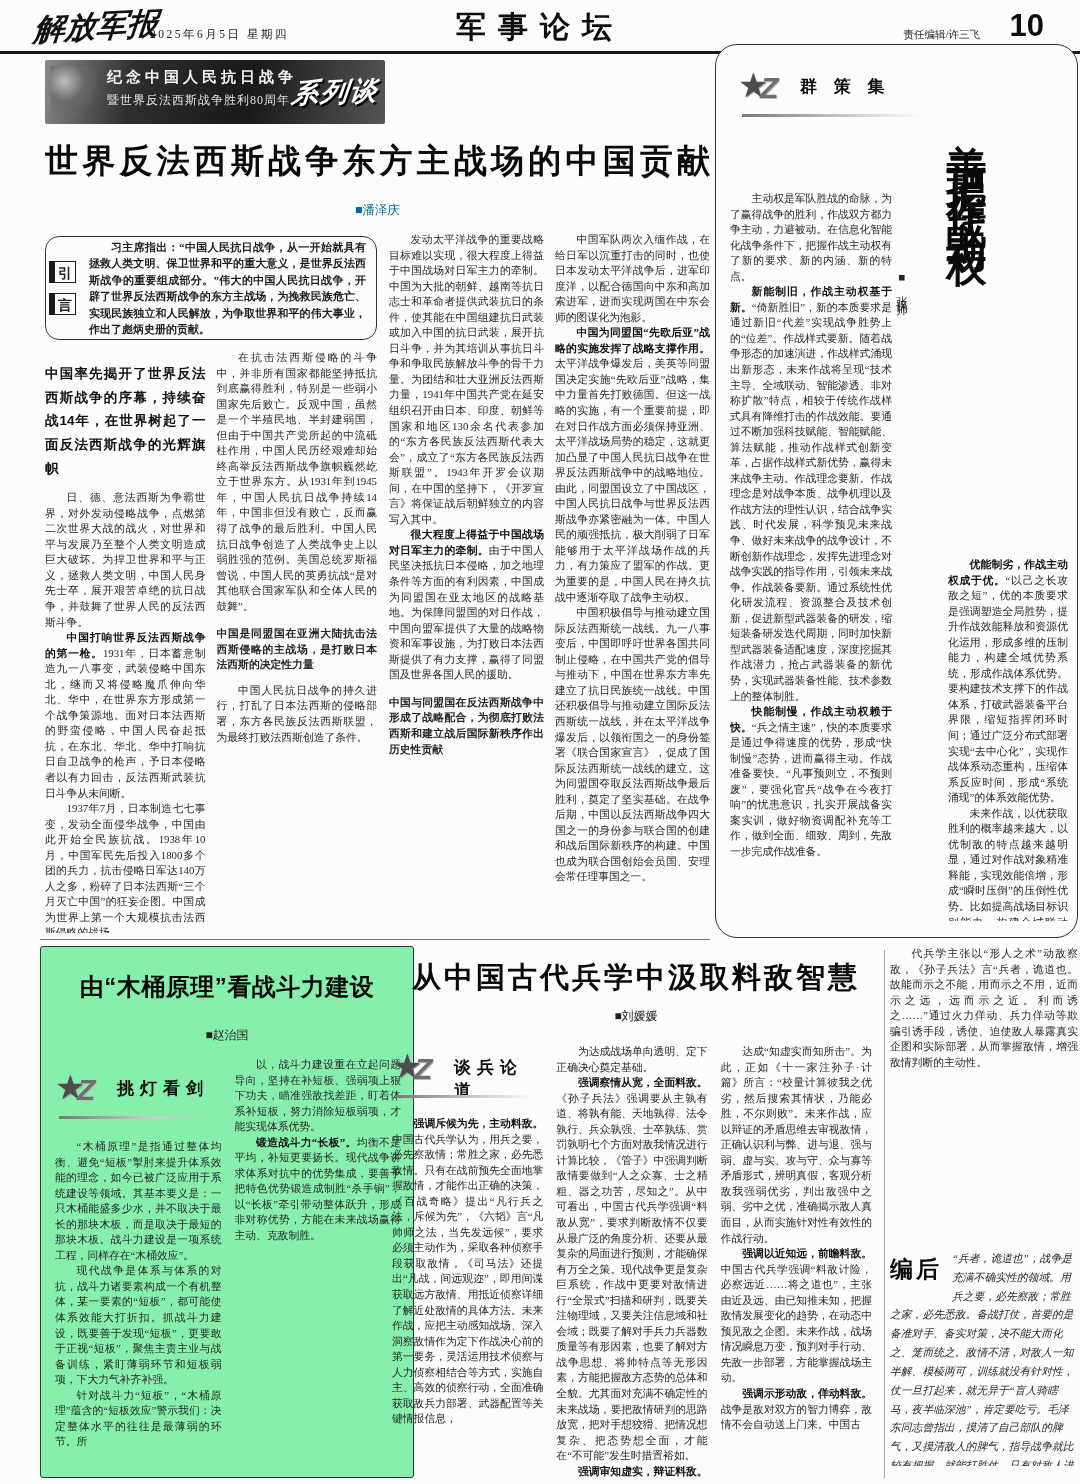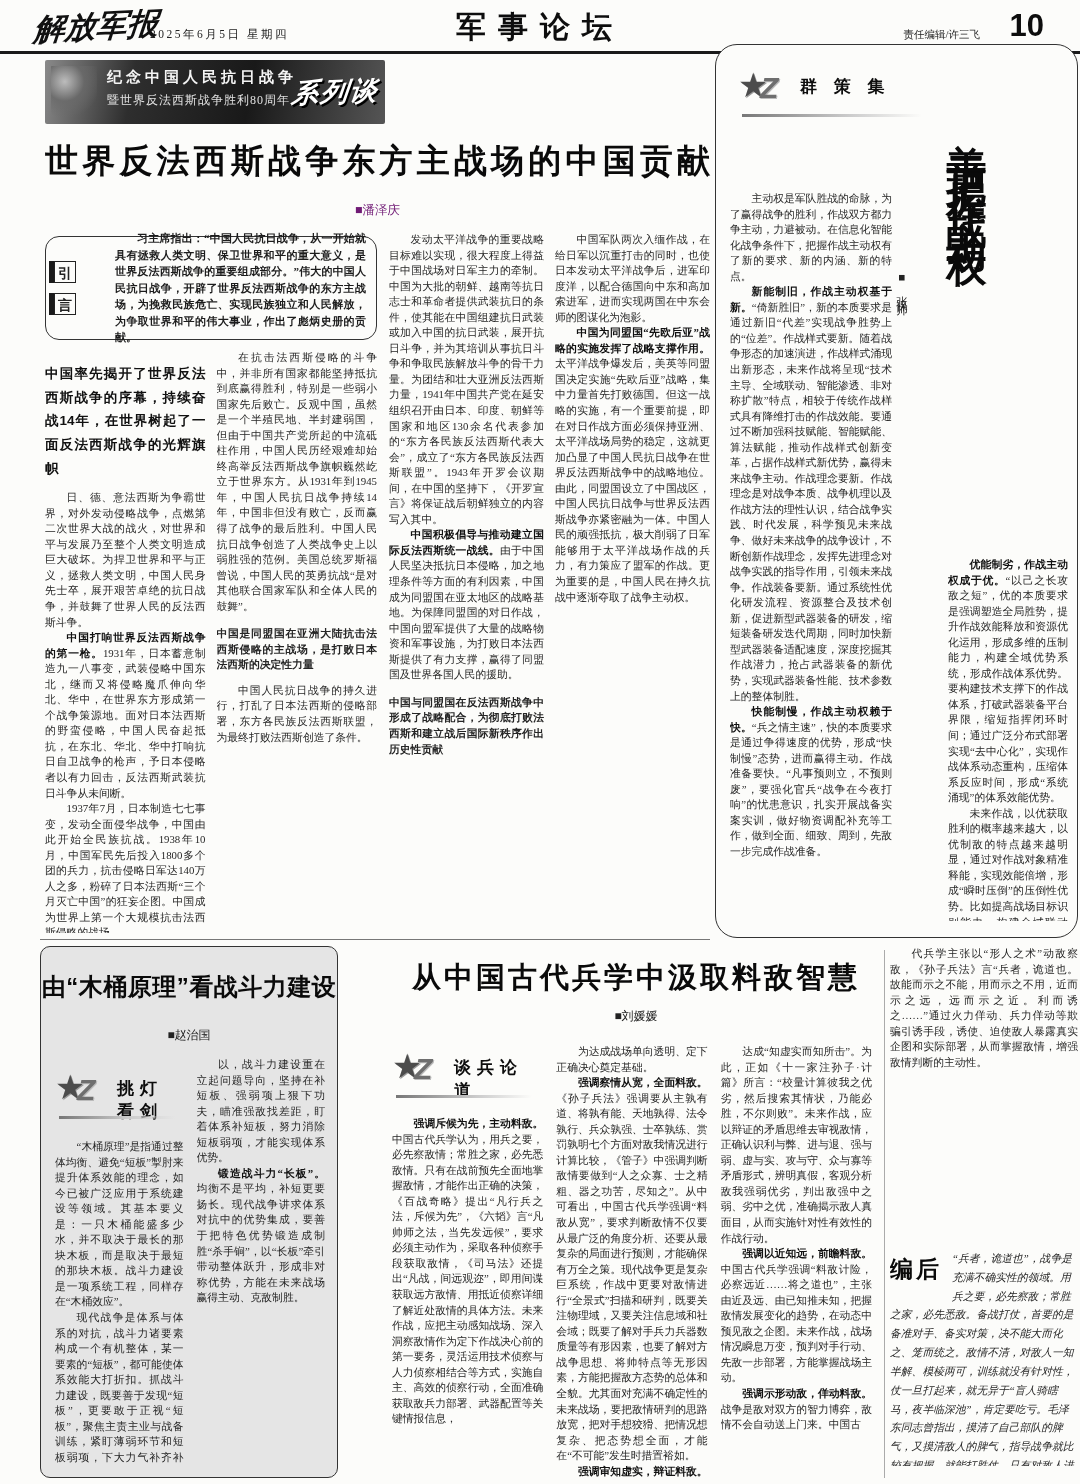--- a/index.html
+++ b/index.html
@@ -34,31 +34,31 @@
   .banner .b1{position:absolute;left:62px;top:8px;font-size:15px;font-weight:bold;letter-spacing:4px;
           font-family:"Liberation Sans",sans-serif;}
   .banner .b2{position:absolute;left:62px;top:32px;font-size:12px;letter-spacing:1px;
           font-family:Liberation Serif, serif;color:#e2e2e2;}
   .banner .tag{position:absolute;right:6px;top:14px;font-size:27px;font-weight:900;font-style:italic;
           letter-spacing:2px;color:#fff;text-shadow:2px 2px 0 #000;transform:skewX(-8deg) rotate(-2deg);
           font-family:"Liberation Sans",sans-serif;}
   .main-headline{position:absolute;left:0;top:80px;width:665px;font-size:33px;font-weight:900;
           font-family:"Liberation Sans","DejaVu Sans",sans-serif;color:#0a0a0a;letter-spacing:0;
           text-align:justify;text-align-last:justify;line-height:1.3;}
-  .main-byline{position:absolute;left:0;top:142px;width:665px;text-align:center;font-size:12.5px;color:#701a75;}
+  .main-byline{position:absolute;left:0;top:142px;width:665px;text-align:center;font-size:12.5px;color:#0369a1;}
   .main-body{position:absolute;left:0;top:172px;width:665px;height:703px;display:flex;gap:12px;}
   .half-left{width:332px;flex:none;}
   .half-right{width:321px;flex:none;display:flex;gap:11px;height:703px;}
   .intro-box{height:104px;border:1.5px solid #333;border-radius:14px;display:flex;align-items:center;
           padding:6px 10px 6px 8px;margin-top:4px;background:#fcfcfa;}
   .intro-labels{width:26px;flex:none;display:flex;flex-direction:column;gap:10px;margin-right:9px;}
   .intro-labels span{display:block;width:22px;height:22px;line-height:22px;text-align:center;
           border:1.5px solid #222;font-size:14px;font-weight:bold;box-shadow:-5px 0 0 #1a1a1a;
           font-family:"Liberation Sans",sans-serif;}
-  .intro-text{font-size:11px;line-height:1.5;font-weight:600;text-align:justify;text-indent:2em;color:#1c1c1c;margin-left:26px;}
+  .intro-text{font-size:11px;line-height:1.5;font-weight:600;text-align:justify;text-indent:2em;color:#1c1c1c;}
   .cols2{display:flex;gap:11px;height:583px;margin-top:10px;}
   .cols2 .ncol{flex:1;}
   .half-right .ncol{flex:1;}
   .lead-subhead{font-family:"Liberation Sans",sans-serif;font-weight:bold;font-size:13.5px;line-height:1.75;
           margin:12px 0 10px 0;text-align:justify;color:#111;}
   .main-rule{position:absolute;left:40px;top:939px;width:670px;border-top:1px solid #777;}
 
   
   .szlogo{position:relative;display:block;height:52px;margin-bottom:8px;}
   .szlogo .star{position:absolute;left:0;top:-4px;font-size:34px;color:#4c4c4c;
@@ -76,22 +76,22 @@
   .ce-box .szlogo{position:absolute;left:22px;top:24px;width:200px;}
   .ce-left{position:absolute;left:14px;top:146px;width:162px;bottom:16px;}
   .ce-vtitle{position:absolute;left:228px;top:66px;height:436px;writing-mode:vertical-rl;
           font-size:40px;font-weight:900;letter-spacing:13px;line-height:1.15;color:#0a0a0a;
           font-family:"Liberation Sans","DejaVu Sans",sans-serif;}
   .ce-vbyline{position:absolute;left:178px;top:226px;writing-mode:vertical-rl;font-size:11.5px;
           letter-spacing:4px;color:#222;}
   .ce-right{position:absolute;left:232px;top:512px;width:120px;bottom:16px;}
 
   
-  .bl-box{position:absolute;left:40px;top:946px;width:298px;height:532px;border:1.2px solid #333;
-          border-radius:10px;background:#e5e5e5;}
+  .bl-box{position:absolute;left:40px;top:946px;width:374px;height:532px;border:1.2px solid #333;
+          border-radius:3px;background:#86efac;}
   .bl-headline{margin-top:24px;text-align:center;font-size:24px;font-weight:900;letter-spacing:0.5px;
           font-family:"Liberation Sans",sans-serif;color:#0a0a0a;}
   .bl-byline{text-align:center;font-size:12px;margin-top:24px;}
   .bl-cols{position:absolute;left:14px;right:12px;top:110px;bottom:12px;display:flex;gap:13px;}
   .bl-cols .ncol{flex:1;}
   .bl-cols .szlogo{margin-top:14px;margin-bottom:16px;}
 
   
   .bm{position:absolute;left:392px;top:946px;width:488px;height:532px;}
   .bm-headline{margin-top:12px;text-align:center;font-size:29px;font-weight:900;letter-spacing:3px;
@@ -157,28 +157,29 @@
                 <p class="col-subhead" data-name="column-subhead">中国是同盟国在亚洲大陆抗击法西斯侵略的主战场，是打败日本法西斯的决定性力量</p>
                 <p data-name="paragraph">中国人民抗日战争的持久进行，打乱了日本法西斯的侵略部署，东方各民族反法西斯联盟，为最终打败法西斯创造了条件。</p>
               </div>
           </div>
         </div>
       </div>
       <div class="half-right" data-name="main-right-half">
         <div class="ncol" data-name="main-column-3">
           <div data-name="column-paragraphs">
               <p data-name="paragraph">发动太平洋战争的重要战略目标难以实现，很大程度上得益于中国战场对日军主力的牵制。中国为大批的朝鲜、越南等抗日志士和革命者提供武装抗日的条件，使其能在中国组建抗日武装或加入中国的抗日武装，展开抗日斗争，并为其培训从事抗日斗争和争取民族解放斗争的骨干力量。为团结和壮大亚洲反法西斯力量，1941年中国共产党在延安组织召开由日本、印度、朝鲜等国家和地区130余名代表参加的“东方各民族反法西斯代表大会”，成立了“东方各民族反法西斯联盟”。1943年开罗会议期间，在中国的坚持下，《开罗宣言》将保证战后朝鲜独立的内容写入其中。</p>
-              <p data-name="paragraph"><b class="lead" data-name="paragraph-lead">中国积极倡导与推动建立国际反法西斯统一战线。</b>由于中国人民坚决抵抗日本侵略，加之地理条件等方面的有利因素，中国成为同盟国在亚太地区的战略基地。为保障同盟国的对日作战，中国向盟军提供了大量的战略物资和军事设施，为打败日本法西斯提供了有力支撑，赢得了同盟国及世界各国人民的援助。</p>
+              <p data-name="paragraph"><b class="lead" data-name="paragraph-lead">很大程度上得益于中国战场对日军主力的牵制。</b>由于中国人民坚决抵抗日本侵略，加之地理条件等方面的有利因素，中国成为同盟国在亚太地区的战略基地。为保障同盟国的对日作战，中国向盟军提供了大量的战略物资和军事设施，为打败日本法西斯提供了有力支撑，赢得了同盟国及世界各国人民的援助。</p>
               <p class="col-subhead" data-name="column-subhead">中国与同盟国在反法西斯战争中形成了战略配合，为彻底打败法西斯和建立战后国际新秩序作出历史性贡献</p>
             </div>
         </div>
         <div class="ncol" data-name="main-column-4">
           <div data-name="column-paragraphs">
               <p data-name="paragraph">中国军队两次入缅作战，在给日军以沉重打击的同时，也使日本发动太平洋战争后，进军印度洋，以配合德国向中东和高加索进军，进而实现两国在中东会师的图谋化为泡影。</p>
               <p data-name="paragraph"><b class="lead" data-name="paragraph-lead">中国为同盟国“先欧后亚”战略的实施发挥了战略支撑作用。</b>太平洋战争爆发后，美英等同盟国决定实施“先欧后亚”战略，集中力量首先打败德国。但这一战略的实施，有一个重要前提，即在对日作战方面必须保持亚洲、太平洋战场局势的稳定，这就更加凸显了中国人民抗日战争在世界反法西斯战争中的战略地位。由此，同盟国设立了中国战区，中国人民抗日战争与世界反法西斯战争亦紧密融为一体。中国人民的顽强抵抗，极大削弱了日军能够用于太平洋战场作战的兵力，有力策应了盟军的作战。更为重要的是，中国人民在持久抗战中逐渐夺取了战争主动权。</p>
+              <p data-name="paragraph">中国积极倡导与推动建立国际反法西斯统一战线。九一八事变后，中国即呼吁世界各国共同制止侵略，在中国共产党的倡导与推动下，中国在世界东方率先建立了抗日民族统一战线。中国还积极倡导与推动建立国际反法西斯统一战线，并在太平洋战争爆发后，以领衔国之一的身份签署《联合国家宣言》，促成了国际反法西斯统一战线的建立。这为同盟国夺取反法西斯战争最后胜利，奠定了坚实基础。在战争后期，中国以反法西斯战争四大国之一的身份参与联合国的创建和战后国际新秩序的构建。中国也成为联合国创始会员国、安理会常任理事国之一。</p>
             </div>
         </div>
       </div>
     </div>
   </div>
   <div class="main-rule" data-name="horizontal-divider"></div>
 
   <div class="ce-box" data-name="commentary-box">
     <span class="szlogo" data-name="column-logo">
       <span class="star" data-name="star-icon">★</span>

